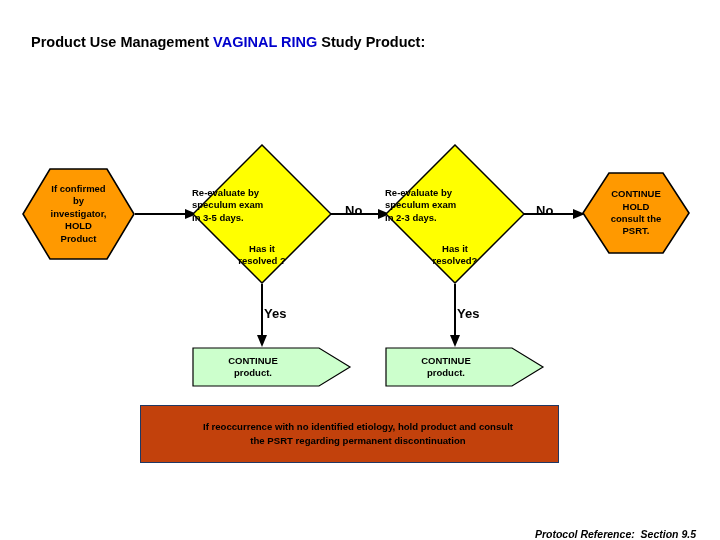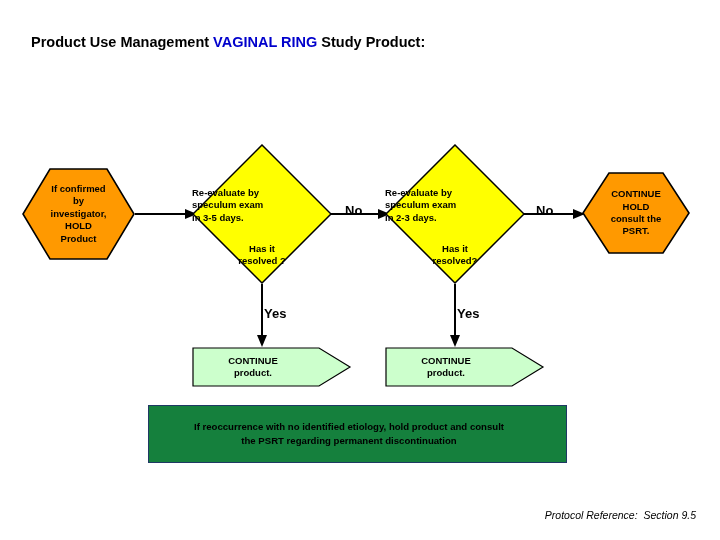--- a/index.html
+++ b/index.html
@@ -113,49 +113,49 @@
     font-size: 13px;
     font-weight: bold;
     color: #000000;
     line-height: 11px;
     white-space: nowrap;
   }
 
   
   .blue-box {
     position: absolute;
-    left: 148px;
+    left: 140px;
     top: 405px;
     width: 419px;
     height: 58px;
-    background: #15803d;
+    background: #c2410c;
     border: 1px solid #1f3864;
     box-sizing: border-box;
     display: flex;
     align-items: center;
-    justify-content: flex-start;
+    justify-content: flex-end;
   }
   .blue-box-text {
     text-align: center;
     font-size: 9.6px;
     font-weight: bold;
     line-height: 14px;
     color: #000000;
     width: 400px;
     white-space: pre-line;
   }
 
   
   .protocol-ref {
     position: absolute;
     right: 24px;
-    top: 509px;
+    top: 528px;
     font-size: 10.5px;
     font-style: italic;
-    font-weight: normal;
+    font-weight: bold;
     color: #000000;
     white-space: pre;
   }
 </style>
 </head>
 <body>
 
 <div id="page">
 
   <div class="title-block">

